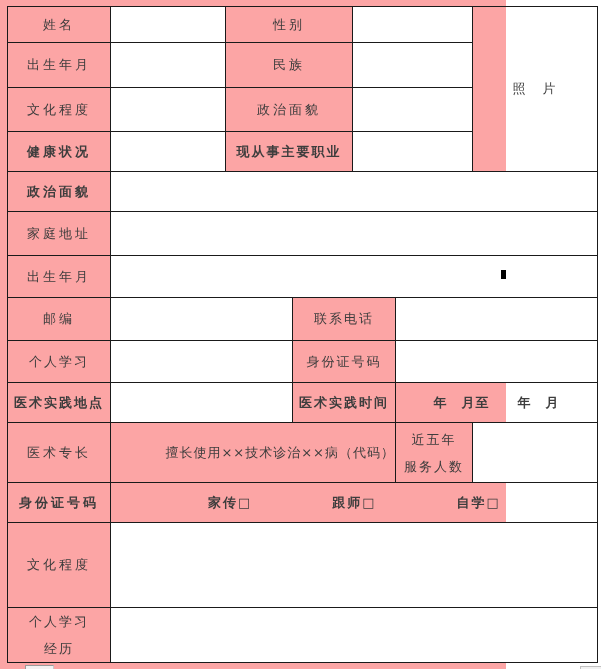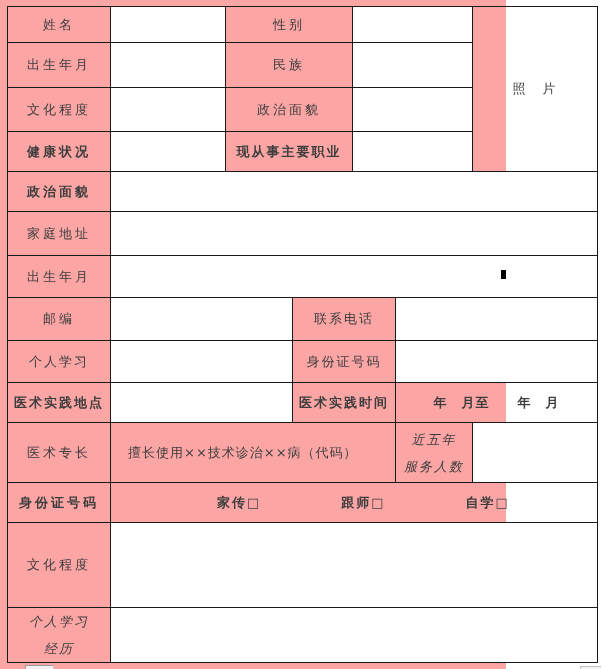--- a/index.html
+++ b/index.html
@@ -8,30 +8,30 @@
   .page { position: relative; width: 506px; height: 669px; background: #fca5a5; }
 
   table.form {
     position: absolute; left: 7px; top: 6px;
     width: 590px; border-collapse: collapse; table-layout: fixed;
   }
   td { border: 1px solid #1a1a1a; font-size: 13px; vertical-align: middle; overflow: hidden; }
   td.lbl { text-align: center; letter-spacing: 3px; }
   td.lbl2 { text-align: center; letter-spacing: 2px; }
   td.inp { background: #ffffff; }
-  td.val-left { text-align: left; padding-left: 17px; letter-spacing: 1px; }
+  td.val-left { text-align: right; padding-left: 2px; letter-spacing: 1px; }
   td.val-center { text-align: center; letter-spacing: 1px; }
 
   tr.h36 { height: 36px; } tr.h40 { height: 40px; font-weight: bold; } tr.h42 { height: 42px; }
   tr.h43 { height: 43px; } tr.h44 { height: 44px; font-family: Liberation Mono, monospace; } tr.h45 { height: 45px; }
   tr.h53 { height: 53px; } tr.h60 { height: 60px; } tr.h85 { height: 85px; }
 
-  .two-line { text-align: center; letter-spacing: 2px; line-height: 27px; font-style: italic; }
+  .two-line { text-align: center; letter-spacing: 2px; line-height: 27px; }
 
-  .route-cell { padding-left: 16px; }
+  .route-cell { padding-left: 7px; }
   .route-flex { display: flex; align-items: center; padding-left: 90px; gap: 80px; }
   .route-opt { letter-spacing: 2px; white-space: nowrap; }
 
   .photo-cell { text-align: center; letter-spacing: 2px; border-radius: 15px; }
 
   
   .right-edge-mark { position: absolute; right: 0; top: 270px; width: 5px; height: 9px; background: #000; }
   .bl-mark { position: absolute; left: 25px; top: 665px; width: 29px; height: 4px;
              border-left: 1px solid #9a9a9a; border-top: 1px solid #9a9a9a; border-right: 1px solid #c8c8c8; background: #f2f2f2; }
   .br-mark { position: absolute; left: 580px; top: 666px; width: 21px; height: 3px;

